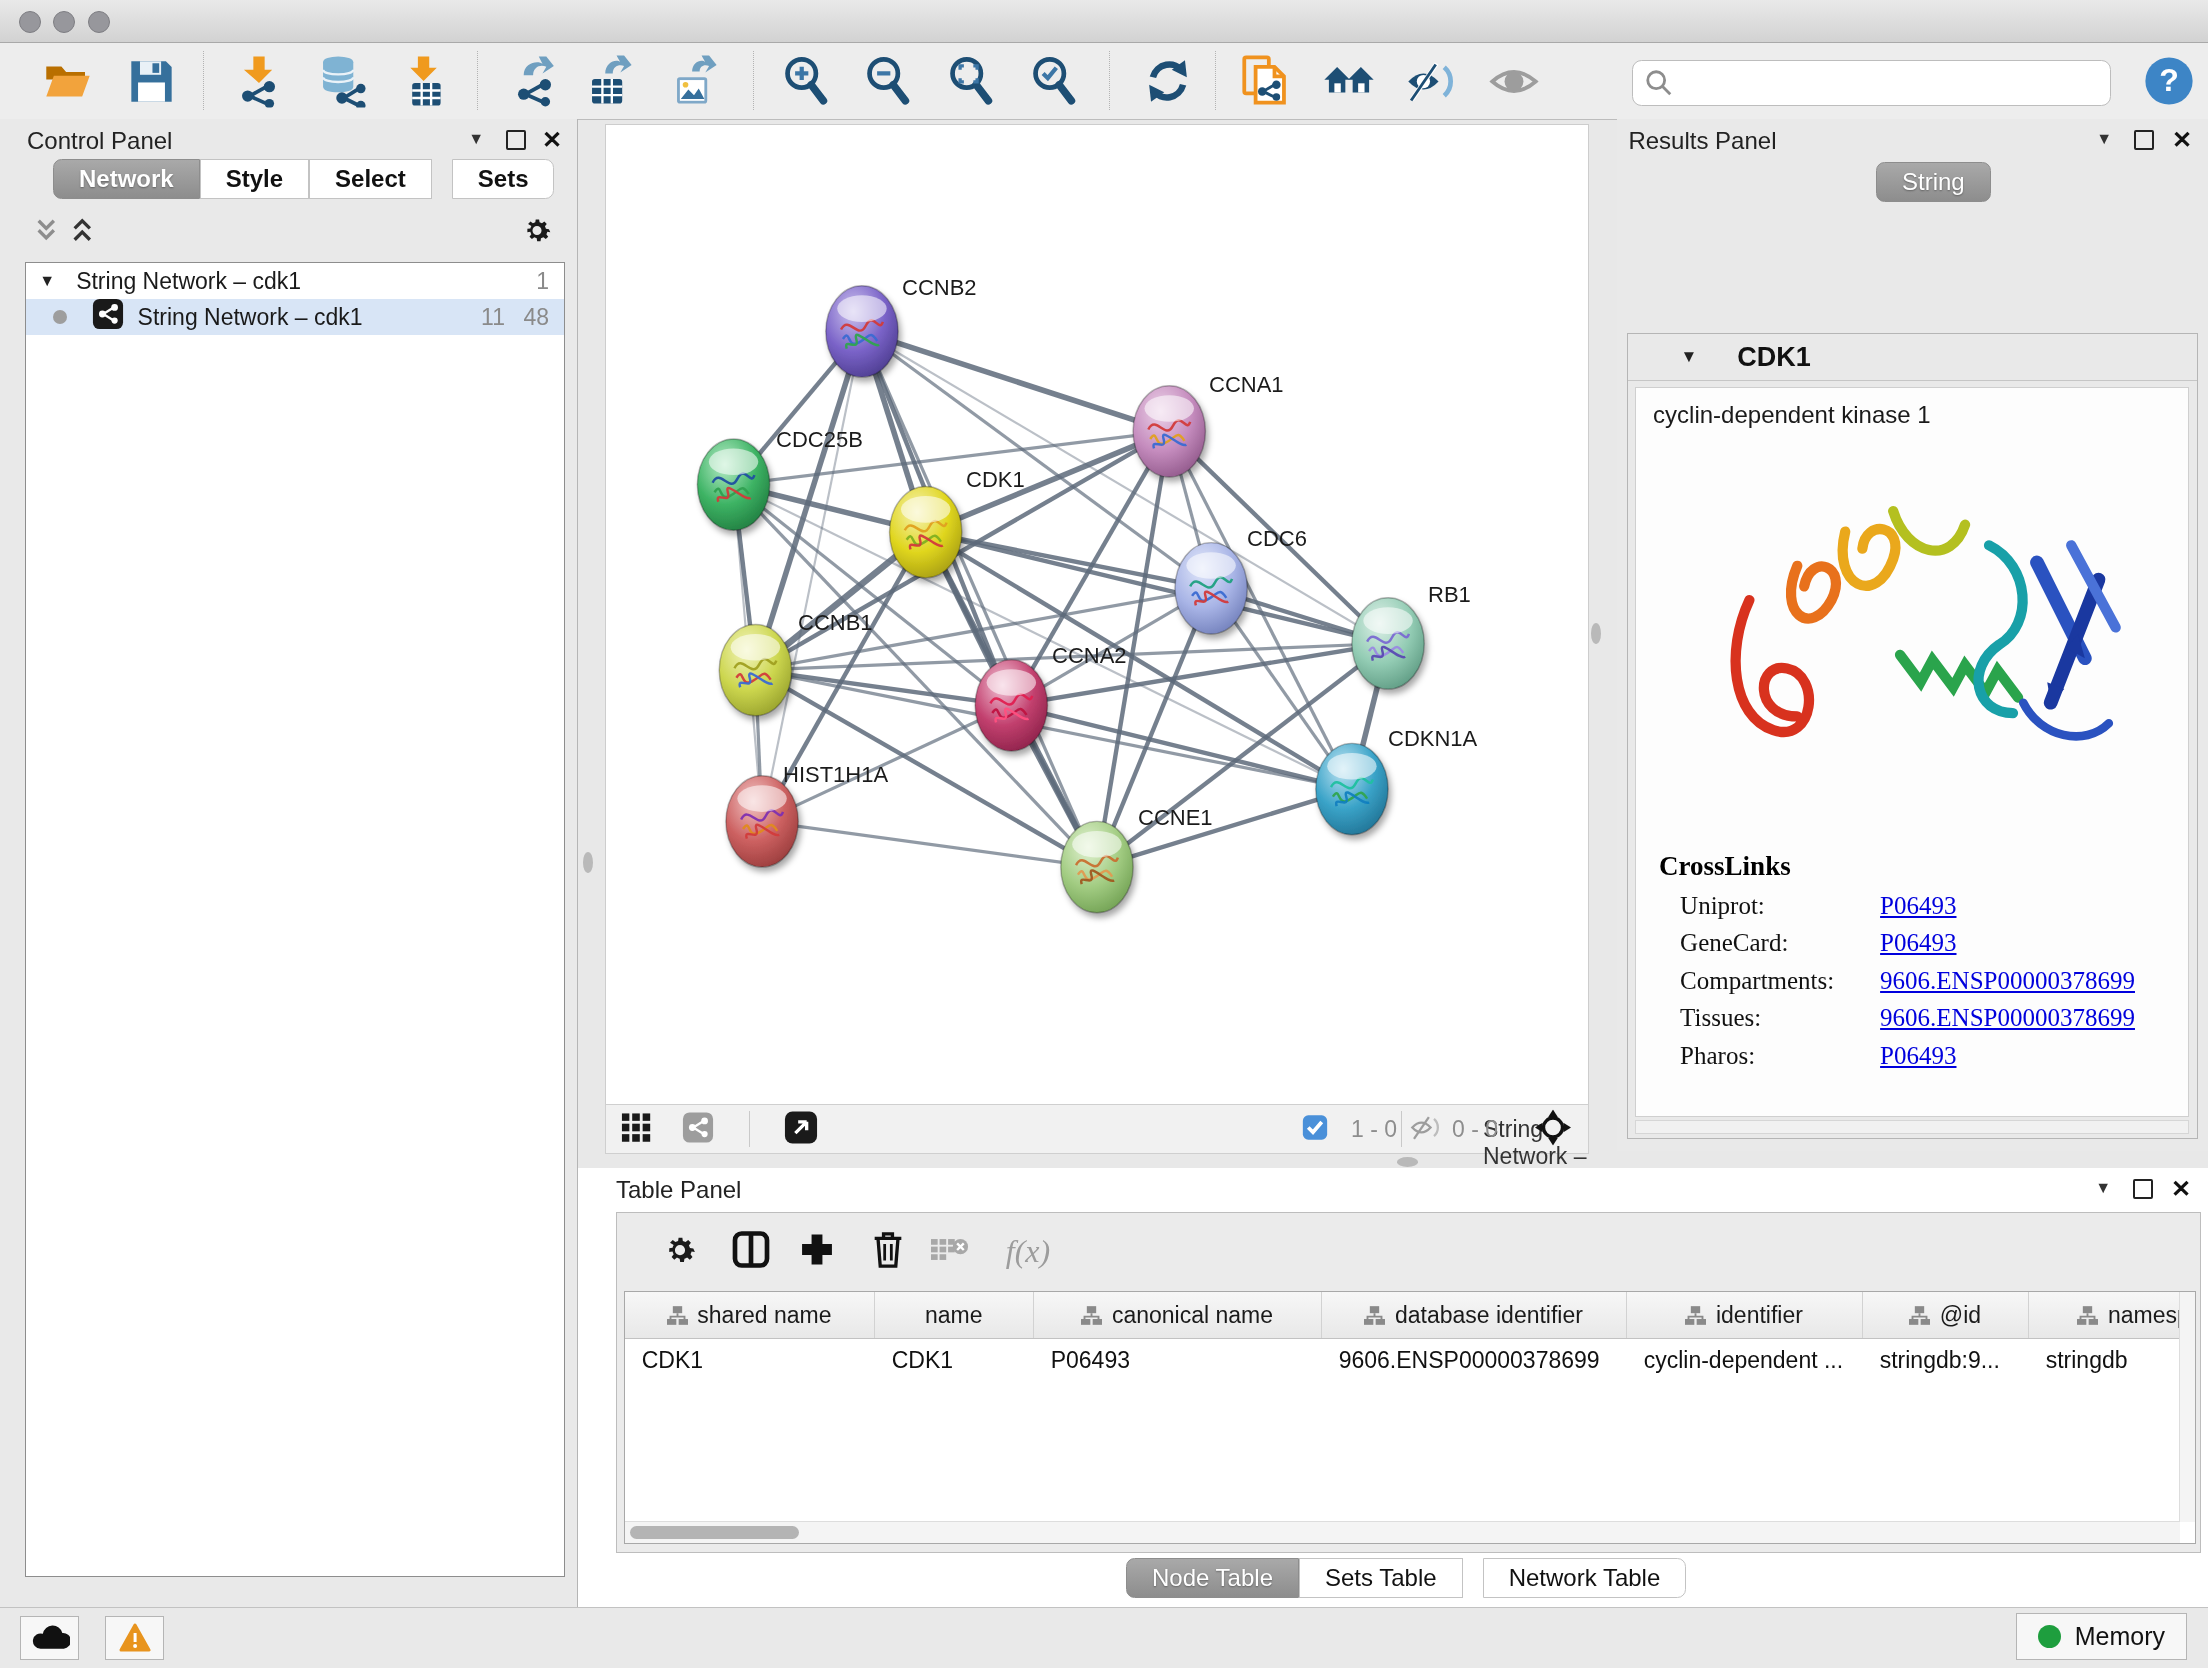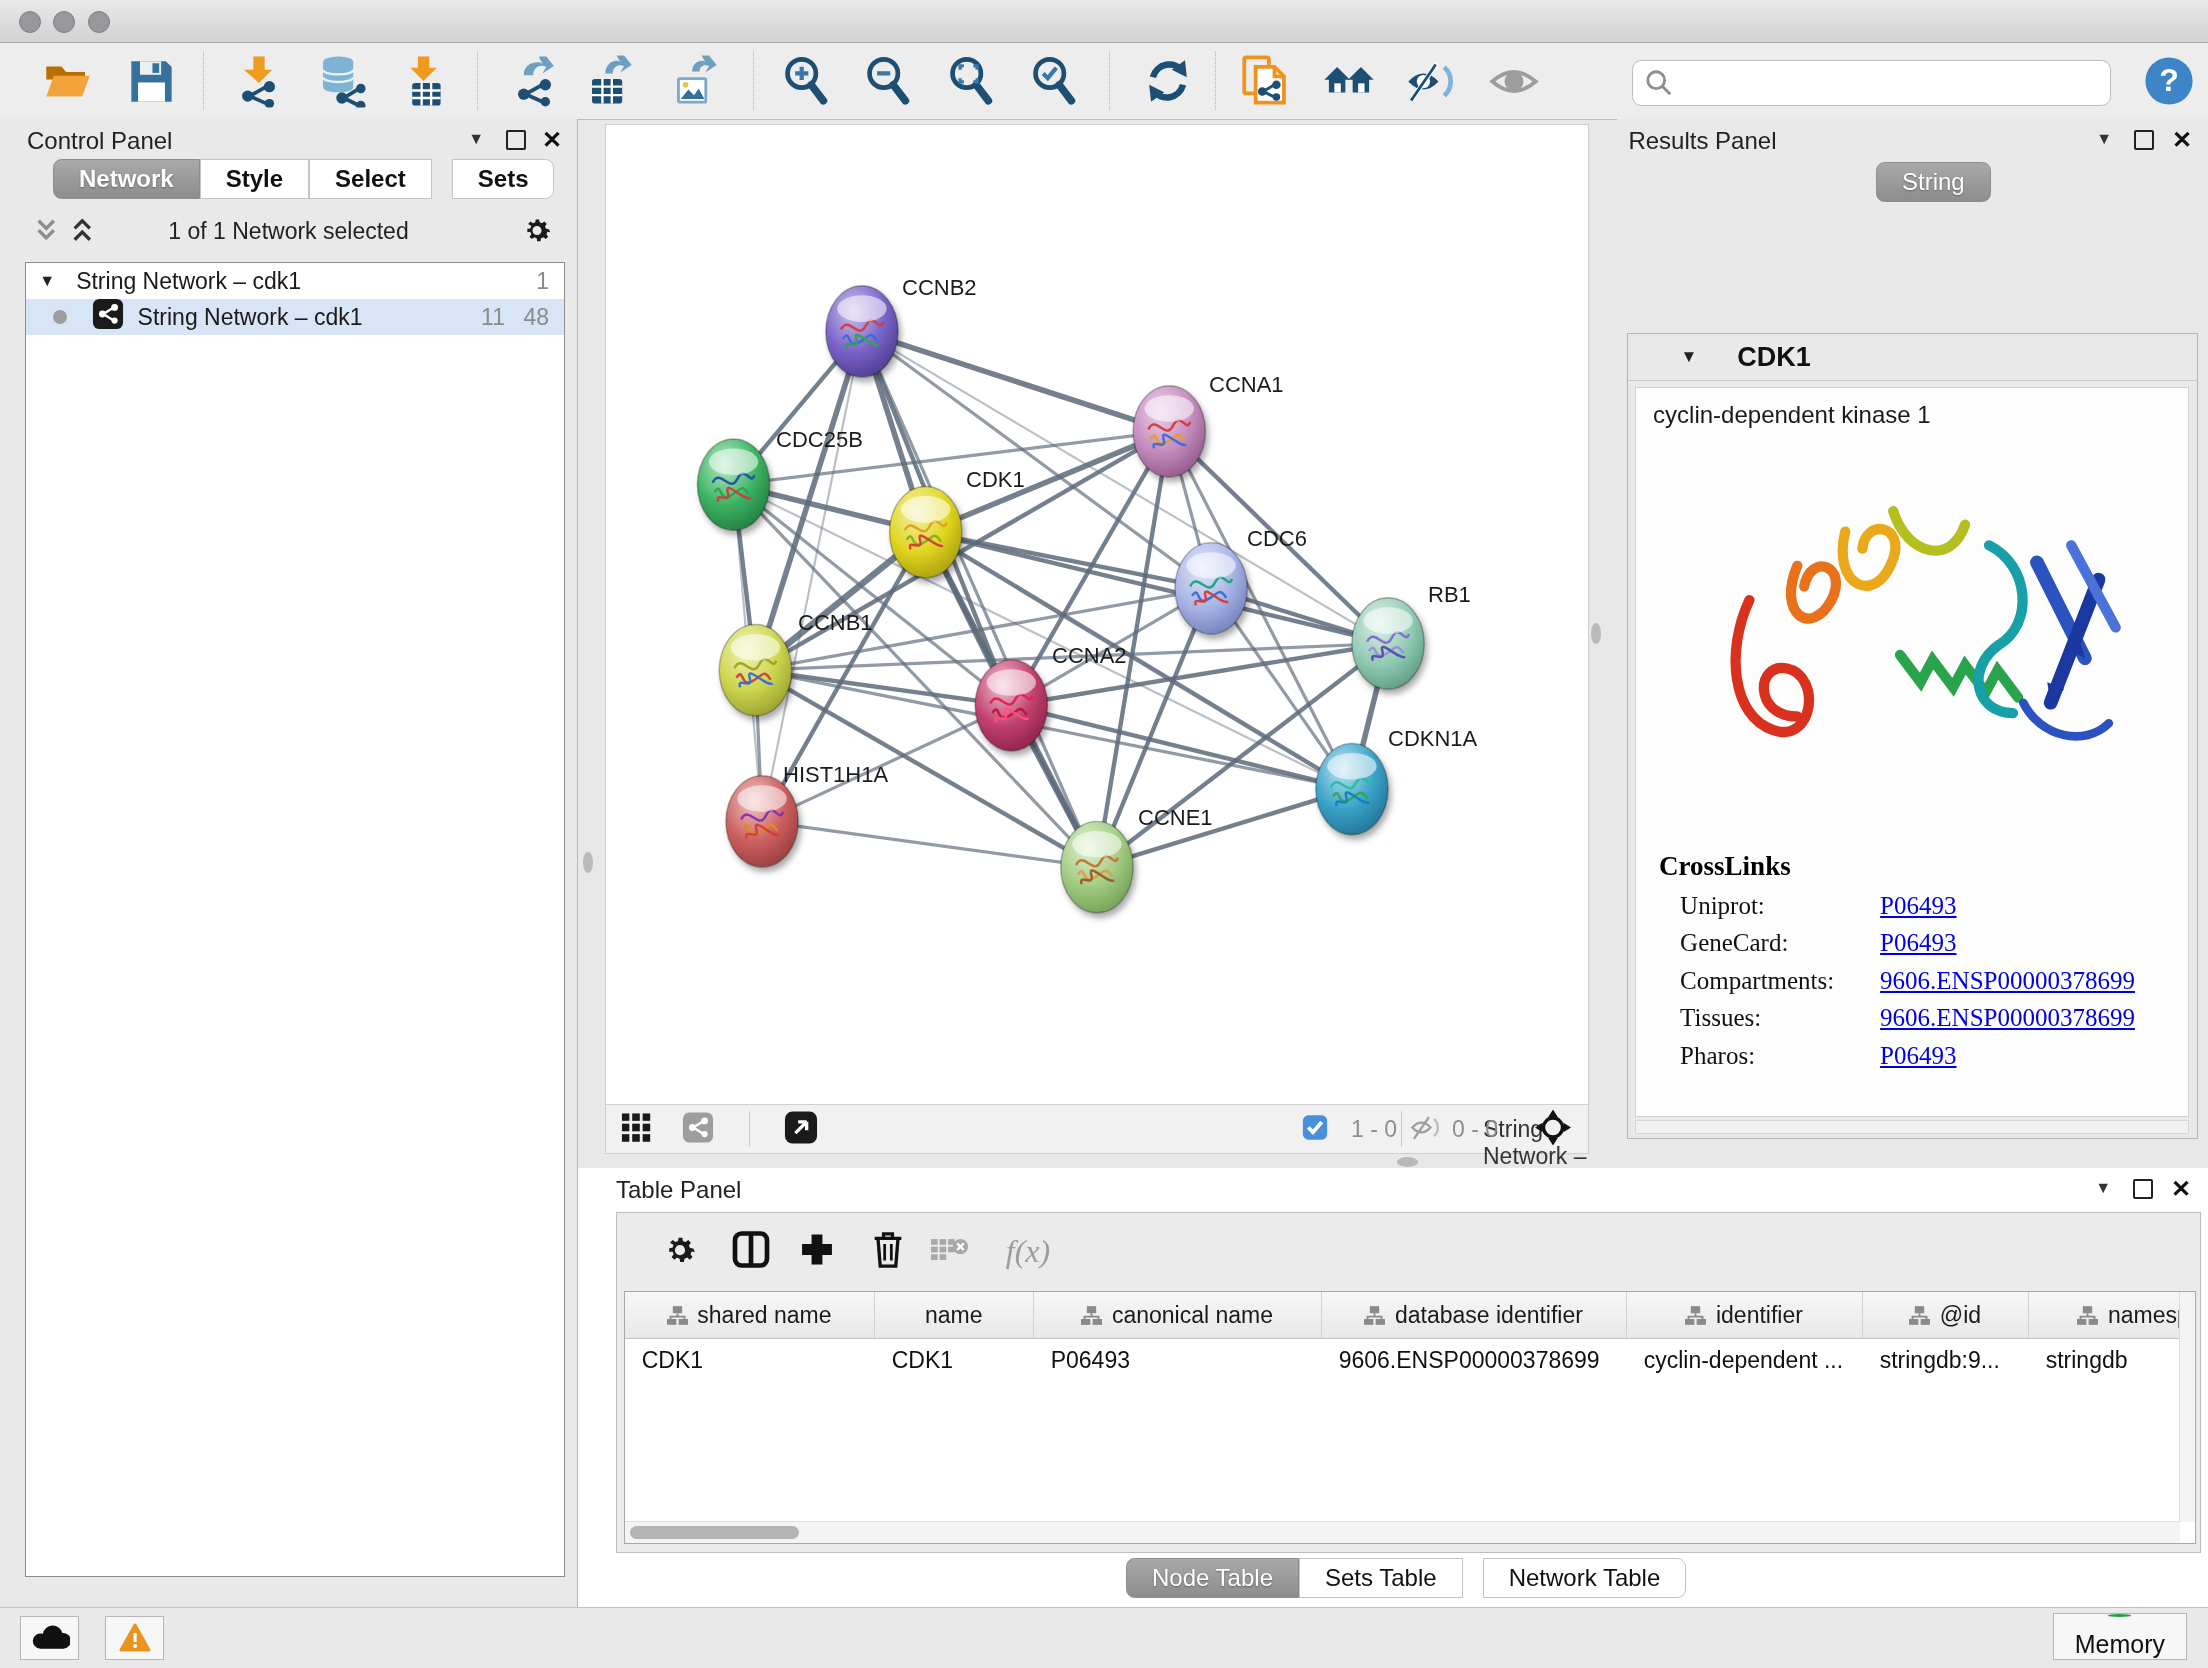--- a/index.html
+++ b/index.html
@@ -75,21 +75,21 @@
   .th{display:flex;align-items:center;justify-content:center;gap:9.5px;font-size:23px;color:#1a1a1a;border-right:1px solid #d2d2d2;box-sizing:border-box;flex:0 0 auto;}
   .tbl-row{display:flex;height:42px;}
   .td{font-size:23px;color:#111;padding-left:17px;line-height:42px;box-sizing:border-box;flex:0 0 auto;white-space:nowrap;overflow:hidden;}
   .hsb{position:absolute;left:0;right:15px;bottom:0;height:21px;background:#f4f4f4;border-top:1px solid #ddd;}
   .hsb-thumb{position:absolute;left:5.7px;top:3.8px;width:169px;height:13.3px;border-radius:6.7px;background:#b4b4b4;}
   .vsb{position:absolute;right:0;top:0;bottom:21px;width:15px;background:#f4f4f4;border-left:1px solid #ddd;}
   .tp-tabs{position:absolute;left:548px;top:390px;align-items:center;}
   
   .status-bar{position:absolute;left:0;top:1607px;width:2208px;height:61px;background:#e9e9e9;border-top:1.9px solid #c2c2c2;}
   .sb-btn{position:absolute;top:7.6px;width:57px;height:42px;background:#f7f7f7;border:1.9px solid #b5b5b5;display:flex;align-items:center;justify-content:center;}
-  .mem-btn{position:absolute;right:21px;top:4.8px;height:45px;background:#f7f7f7;border:1.9px solid #b5b5b5;display:flex;align-items:center;gap:13.3px;padding:0 21px;font-size:25px;color:#111;flex-direction:column;}
+  .mem-btn{position:absolute;right:21px;top:4.8px;height:45px;background:#f7f7f7;border:1.9px solid #b5b5b5;display:flex;align-items:center;gap:13.3px;padding:0 21px;font-size:25px;color:#111;}
   .memdot{width:23px;height:23px;border-radius:50%;background:#1e9e3e;}
 </style>
 </head>
 <body>
 
 <div id="app">
 
   <div class="titlebar">
     <div class="tl" style="left:19px"></div>
     <div class="tl" style="left:53px"></div>
@@ -288,21 +288,20 @@
       <span class="tab">Select</span>
       <span class="tab">Sets</span>
     </div>
     <div class="cp-bar">
       <span style="position:absolute;left:32px;top:5.7px"><svg width="28.5" height="28.5" viewBox="0 0 30 30">
             <path d="M7 5 l8 8 8-8 M7 15 l8 8 8-8" fill="none" stroke="#8d8d8d" stroke-width="3.5"></path>
           </svg></span>
       <span style="position:absolute;left:68px;top:5.7px"><svg width="28.5" height="28.5" viewBox="0 0 30 30">
             <path d="M7 13 l8-8 8 8 M7 25 l8-8 8 8" fill="none" stroke="#333" stroke-width="3.5"></path>
           </svg></span>
-      <span class="cp-status">1 of 1 Network selected</span>
       <span style="position:absolute;right:23px;top:2.9px"><svg width="34" height="34" viewBox="0 0 24 24">
             <path fill-rule="evenodd" d="M21.4 13.6l-2.1-.3a7 7 0 01-.7 1.7l1.3 1.7-1.7 1.7-1.7-1.3a7 7 0 01-1.7.7l-.3 2.1h-2.4l-.3-2.1a7 7 0 01-1.7-.7l-1.7 1.3-1.7-1.7 1.3-1.7a7 7 0 01-.7-1.7l-2.1.3v-2.4l2.1-.3a7 7 0 01.7-1.7L5.7 7.7l1.7-1.7 1.7 1.3a7 7 0 011.7-.7l.3-2.1h2.4l.3 2.1a7 7 0 011.7.7l1.7-1.3 1.7 1.7-1.3 1.7a7 7 0 01.7 1.7l2.1.3zM12 9.2a3.2 3.2 0 100 6.4 3.2 3.2 0 000-6.4z" fill="#1a1a1a"></path>
           </svg></span>
     </div>
     <div class="treebox">
       <div class="trow">
         <span style="margin-left:13.3px;font-size:16px;color:#222">▼</span>
         <span style="margin-left:21px;flex:1">String Network – cdk1</span>
         <span class="tnum">1</span>
         <span style="width:15px"></span>

